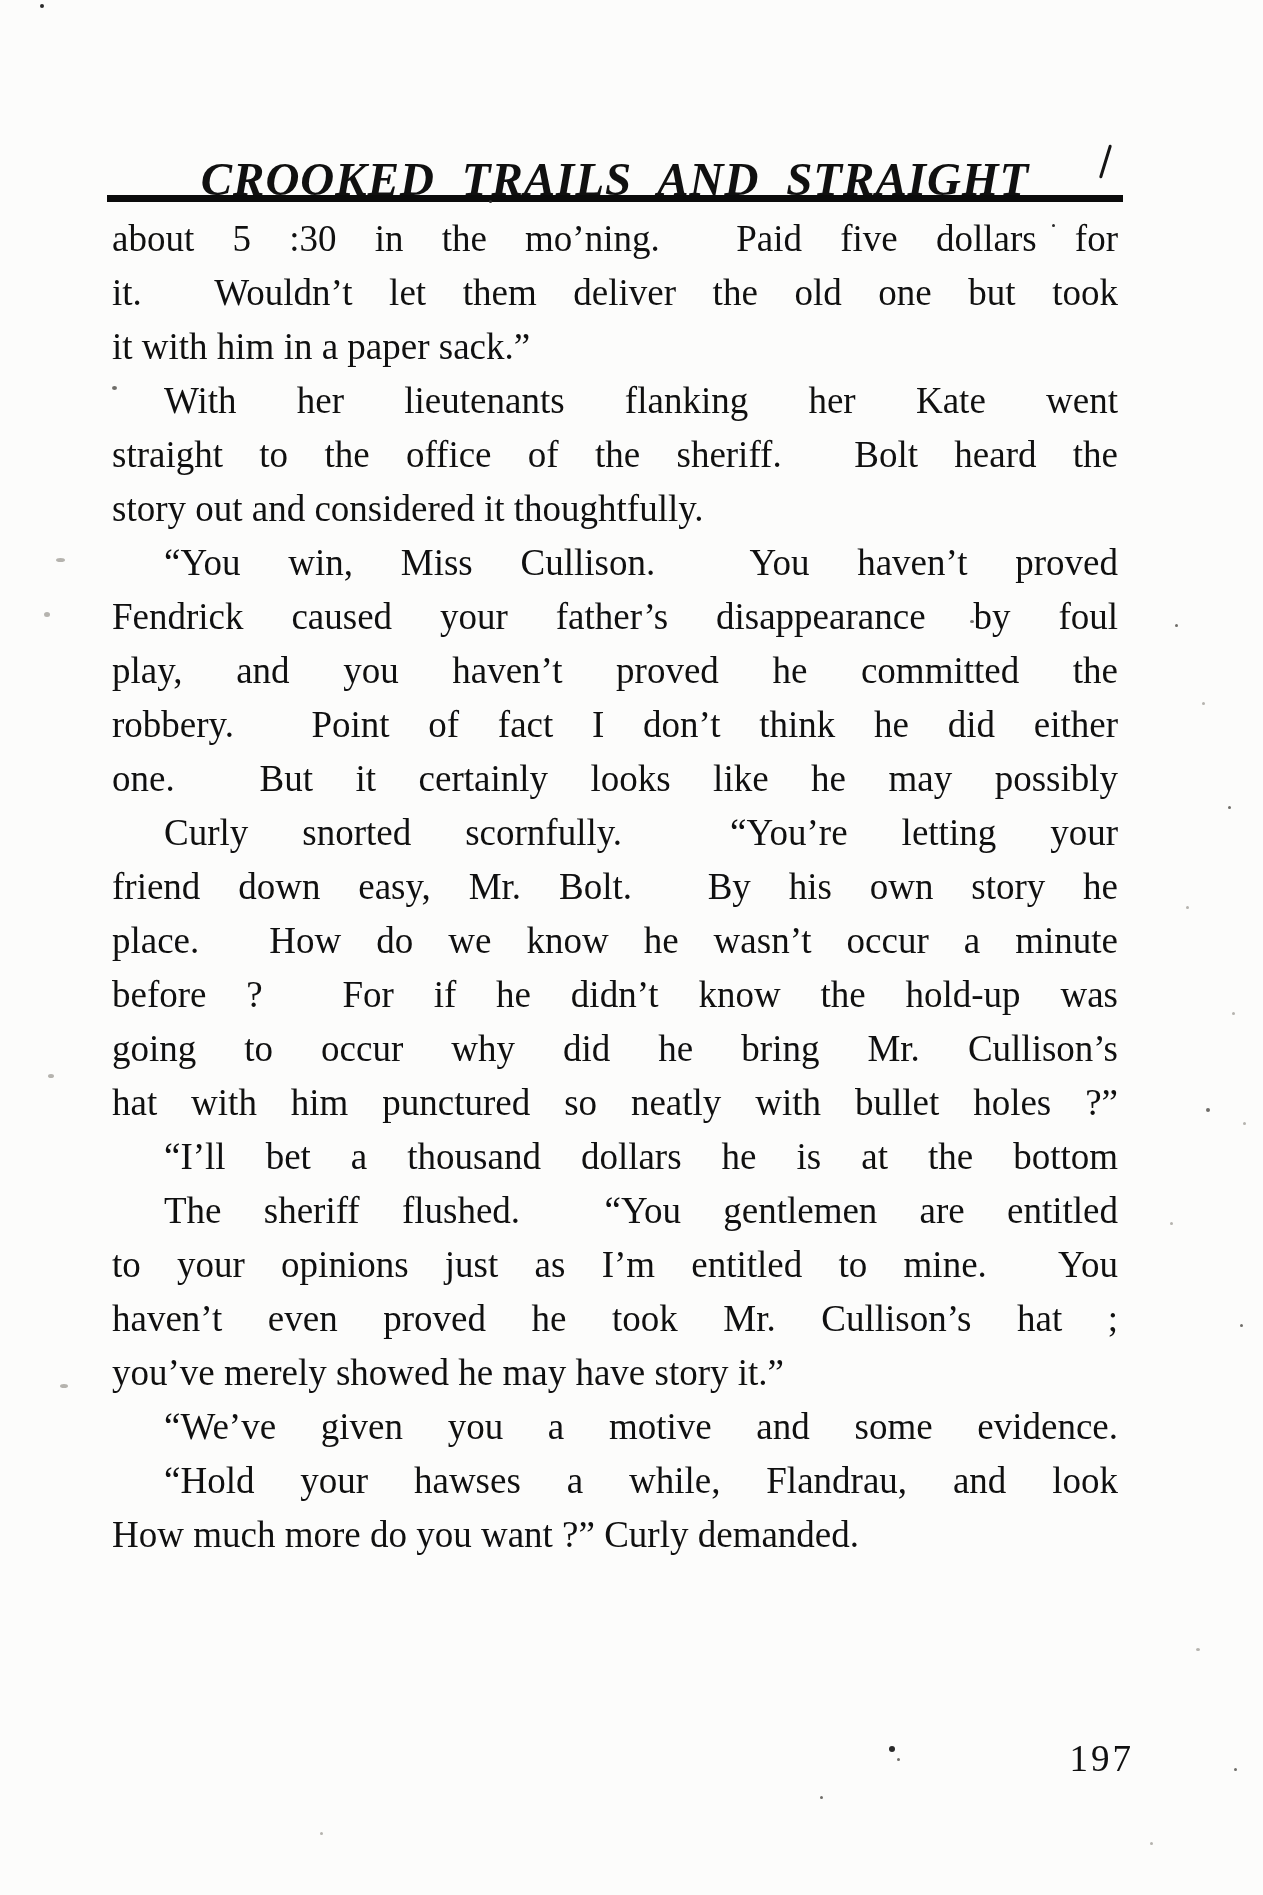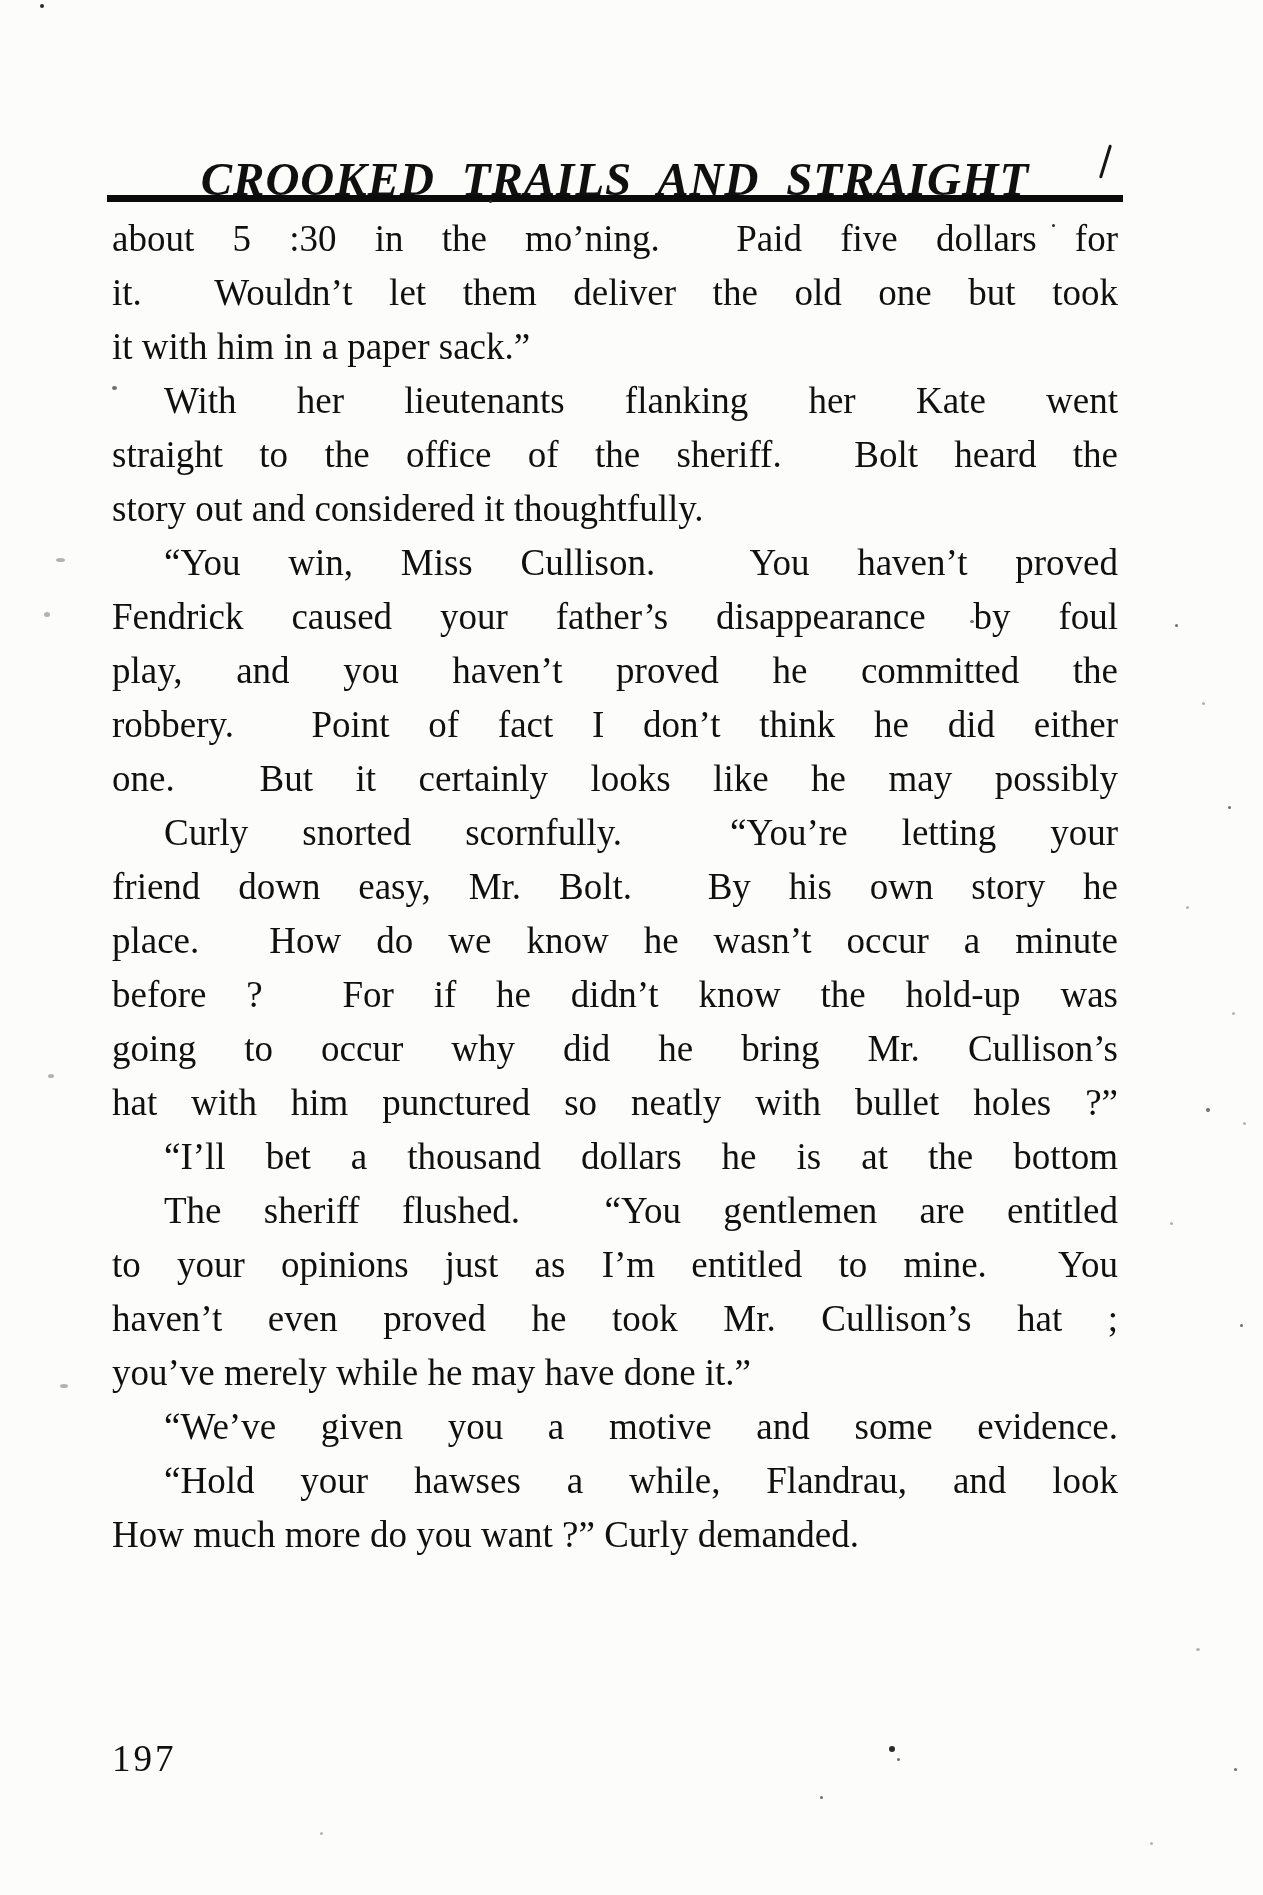--- a/index.html
+++ b/index.html
@@ -35,22 +35,22 @@
     position: absolute;
     left: 112px; top: 212px; width: 1006px;
     font-size: 37px;
     line-height: 54px;
   }
   .line { white-space: pre-wrap; }
   .line.justify { text-align: justify; text-align-last: justify; }
   .line.indent { text-indent: 52px; }
   .page-number {
     position: absolute;
-    left: 112px; top: 1732px; width: 1006px;
-    text-align: left;
+    left: 128px; top: 1732px; width: 1006px;
+    text-align: right;
     font-size: 37px;
     line-height: 54px;
     letter-spacing: 3px;
   }
   
   .mark { position: absolute; background: #151515; }
   .stroke-mark {
     left: 1104px; top: 144px; width: 3px; height: 35px;
     transform: rotate(17deg);
     border-radius: 2px;
@@ -85,21 +85,21 @@
       <div class="line indent justify">Curly snorted scornfully.  “You’re letting your</div>
       <div class="line justify">friend down easy, Mr. Bolt.  By his own story he</div>
       <div class="line justify">place.  How do we know he wasn’t occur a minute</div>
       <div class="line justify">before ?  For if he didn’t know the hold-up was</div>
       <div class="line justify">going to occur why did he bring Mr. Cullison’s</div>
       <div class="line justify">hat with him punctured so neatly with bullet holes ?”</div>
       <div class="line indent justify">“I’ll bet a thousand dollars he is at the bottom</div>
       <div class="line indent justify">The sheriff flushed.  “You gentlemen are entitled</div>
       <div class="line justify">to your opinions just as I’m entitled to mine.  You</div>
       <div class="line justify">haven’t even proved he took Mr. Cullison’s hat ;</div>
-      <div class="line">you’ve merely while he may have done it.”</div>
+      <div class="line">you’ve merely showed he may have story it.”</div>
       <div class="line indent justify">“We’ve given you a motive and some evidence.</div>
       <div class="line indent justify">“Hold your hawses a while, Flandrau, and look</div>
       <div class="line">How much more do you want ?” Curly demanded.</div>
     </div>
 
   <div class="page-number">197</div>
 
   <div class="speck" style="left:40px;top:4px;width:4px;height:4px;"></div>
   <div class="speck" style="left:489px;top:200px;width:3px;height:3px;"></div>
   <div class="speck" style="left:1052px;top:224px;width:3px;height:3px;"></div>

